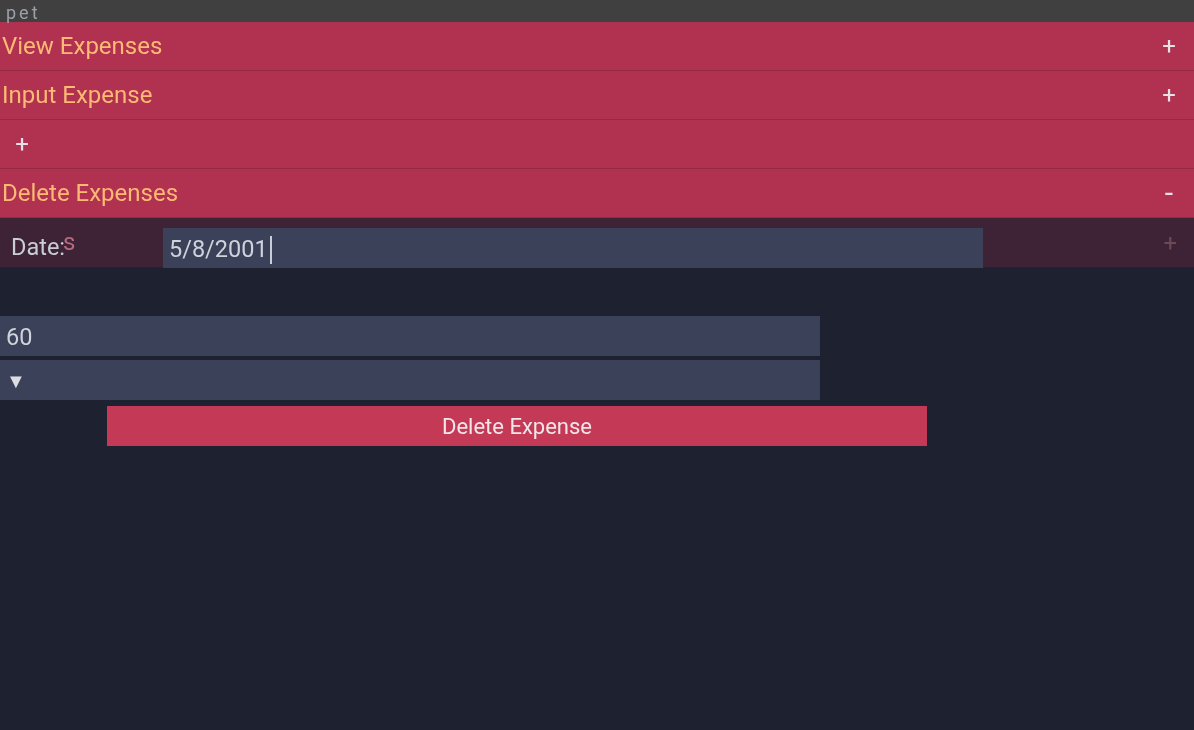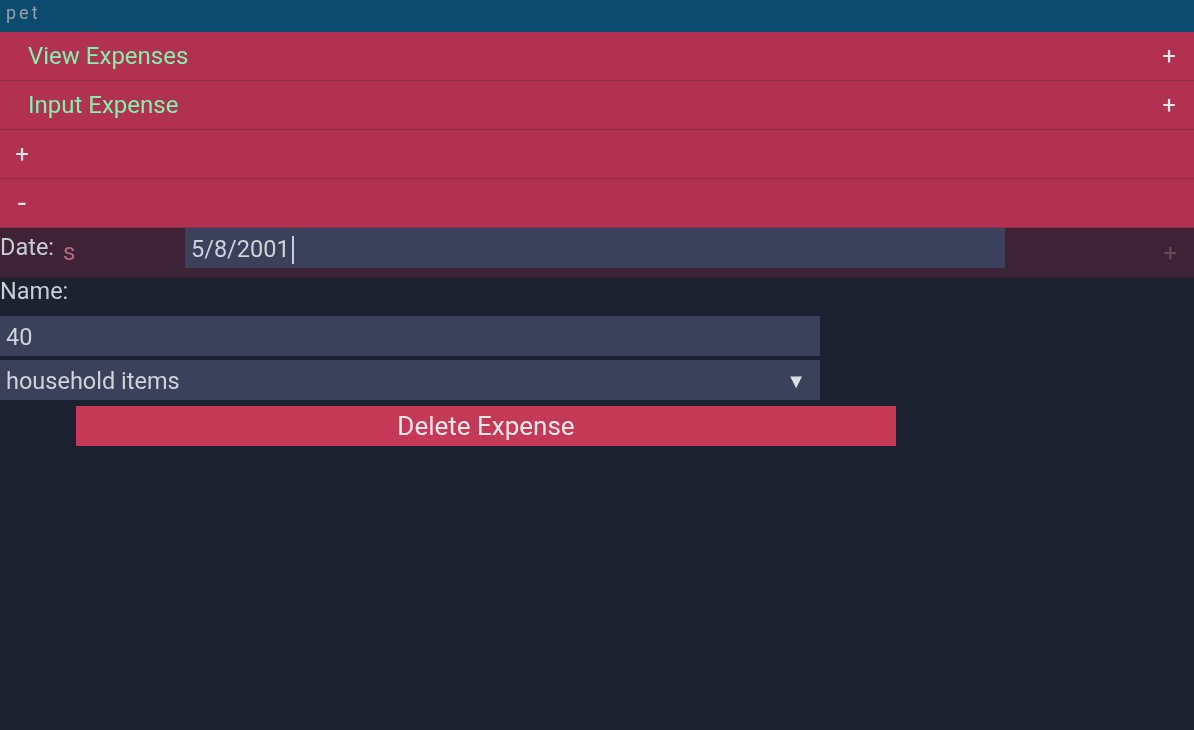--- a/index.html
+++ b/index.html
@@ -5,42 +5,42 @@
   * { box-sizing: border-box; margin: 0; padding: 0; }
   html, body {
     width: 1194px;
     height: 730px;
     overflow: hidden;
     background: #1d2130;
     font-family: -apple-system, "Segoe UI", Roboto, Ubuntu, Cantarell, "Helvetica Neue", sans-serif;
     color: #c8cdd6;
   }
   .title-bar {
-    height: 32px;
+    height: 22px;
     padding: 2px 6px 0 6px;
     font-size: 18px;
     letter-spacing: 3px;
     color: #9ba0a8;
-    background: #0c4a6e;
+    background: #404040;
   }
   .menu {
     width: 100%;
   }
   .menu-row {
     display: flex;
     align-items: center;
     height: 49px;
     background: #b13150;
     border-bottom: 1px solid rgba(0,0,0,0.15);
   }
   .menu-label {
     flex: 1;
-    padding-left: 28px;
-    font-size: 24px;
-    color: #86efac;
+    padding-left: 2px;
+    font-size: 24px;
+    color: #fdba74;
   }
   .menu-toggle {
     width: 44px;
     height: 44px;
     margin: 2px 3px 2px 0;
     display: flex;
     align-items: center;
     justify-content: center;
     font-size: 24px;
     color: #e8e1e5;
@@ -81,22 +81,22 @@
     top: 225px;
     left: 0;
     width: 1194px;
   }
   .form-row {
     display: flex;
     align-items: center;
     height: 44px;
   }
   .form-label {
-    width: 185px;
-    padding-left: 0;
+    width: 163px;
+    padding-left: 11px;
     font-size: 23.5px;
     color: #c8cdd6;
   }
   .form-field {
     width: 820px;
     height: 40px;
     background: #3b4158;
     padding: 2px 10px 0 6px;
     font-size: 23.5px;
     color: #cfd3dc;
@@ -120,29 +120,29 @@
   .select-field {
     justify-content: space-between;
   }
   .chevron-down {
     font-size: 20px;
     color: #dcdde0;
     margin-right: 4px;
   }
   .delete-btn {
     margin-top: 5px;
-    margin-left: 76px;
+    margin-left: 107px;
     width: 820px;
     height: 40px;
     background: #c43a56;
     color: #f0e6ea;
     display: flex;
     align-items: center;
     justify-content: center;
-    font-size: 26px;
+    font-size: 22px;
     cursor: pointer;
   }
 
 </style>
 </head>
 <body>
 
 <div class="title-bar">pet</div>
 
 <div class="menu">
@@ -155,20 +155,21 @@
   <div class="menu-row">
     <div class="menu-label">Input Expense</div>
     <div class="menu-toggle">+</div>
   </div>
 
   <div class="menu-row">
     <div class="menu-toggle">+</div>
   </div>
 
   <div class="menu-row selected">
+    <div class="menu-label">Delete Expenses</div>
     <div class="menu-toggle">-</div>
   </div>
 
   <div class="bg-row">
     <span class="ghost-s">s</span>
     <span class="ghost-plus">+</span>
   </div>
 
 </div>
 
@@ -176,31 +177,29 @@
 
   <div class="form-row">
     <div class="form-label">Date:</div>
     <div class="form-field input-like">
       <span>5/8/2001</span>
         <span class="cursor"></span>
     </div>
   </div>
 
   <div class="form-row">
-    <div class="form-label">Name:</div>
   </div>
 
   <div class="form-row">
     <div class="form-field input-like">
-      <span>40</span>
+      <span>60</span>
     </div>
   </div>
 
   <div class="form-row">
     <div class="form-field select-field">
-      <span>household items</span>
       <span class="chevron-down">▼</span>
     </div>
   </div>
 
   <div class="delete-btn">Delete Expense</div>
 
 </div>
 
 </body></html>

